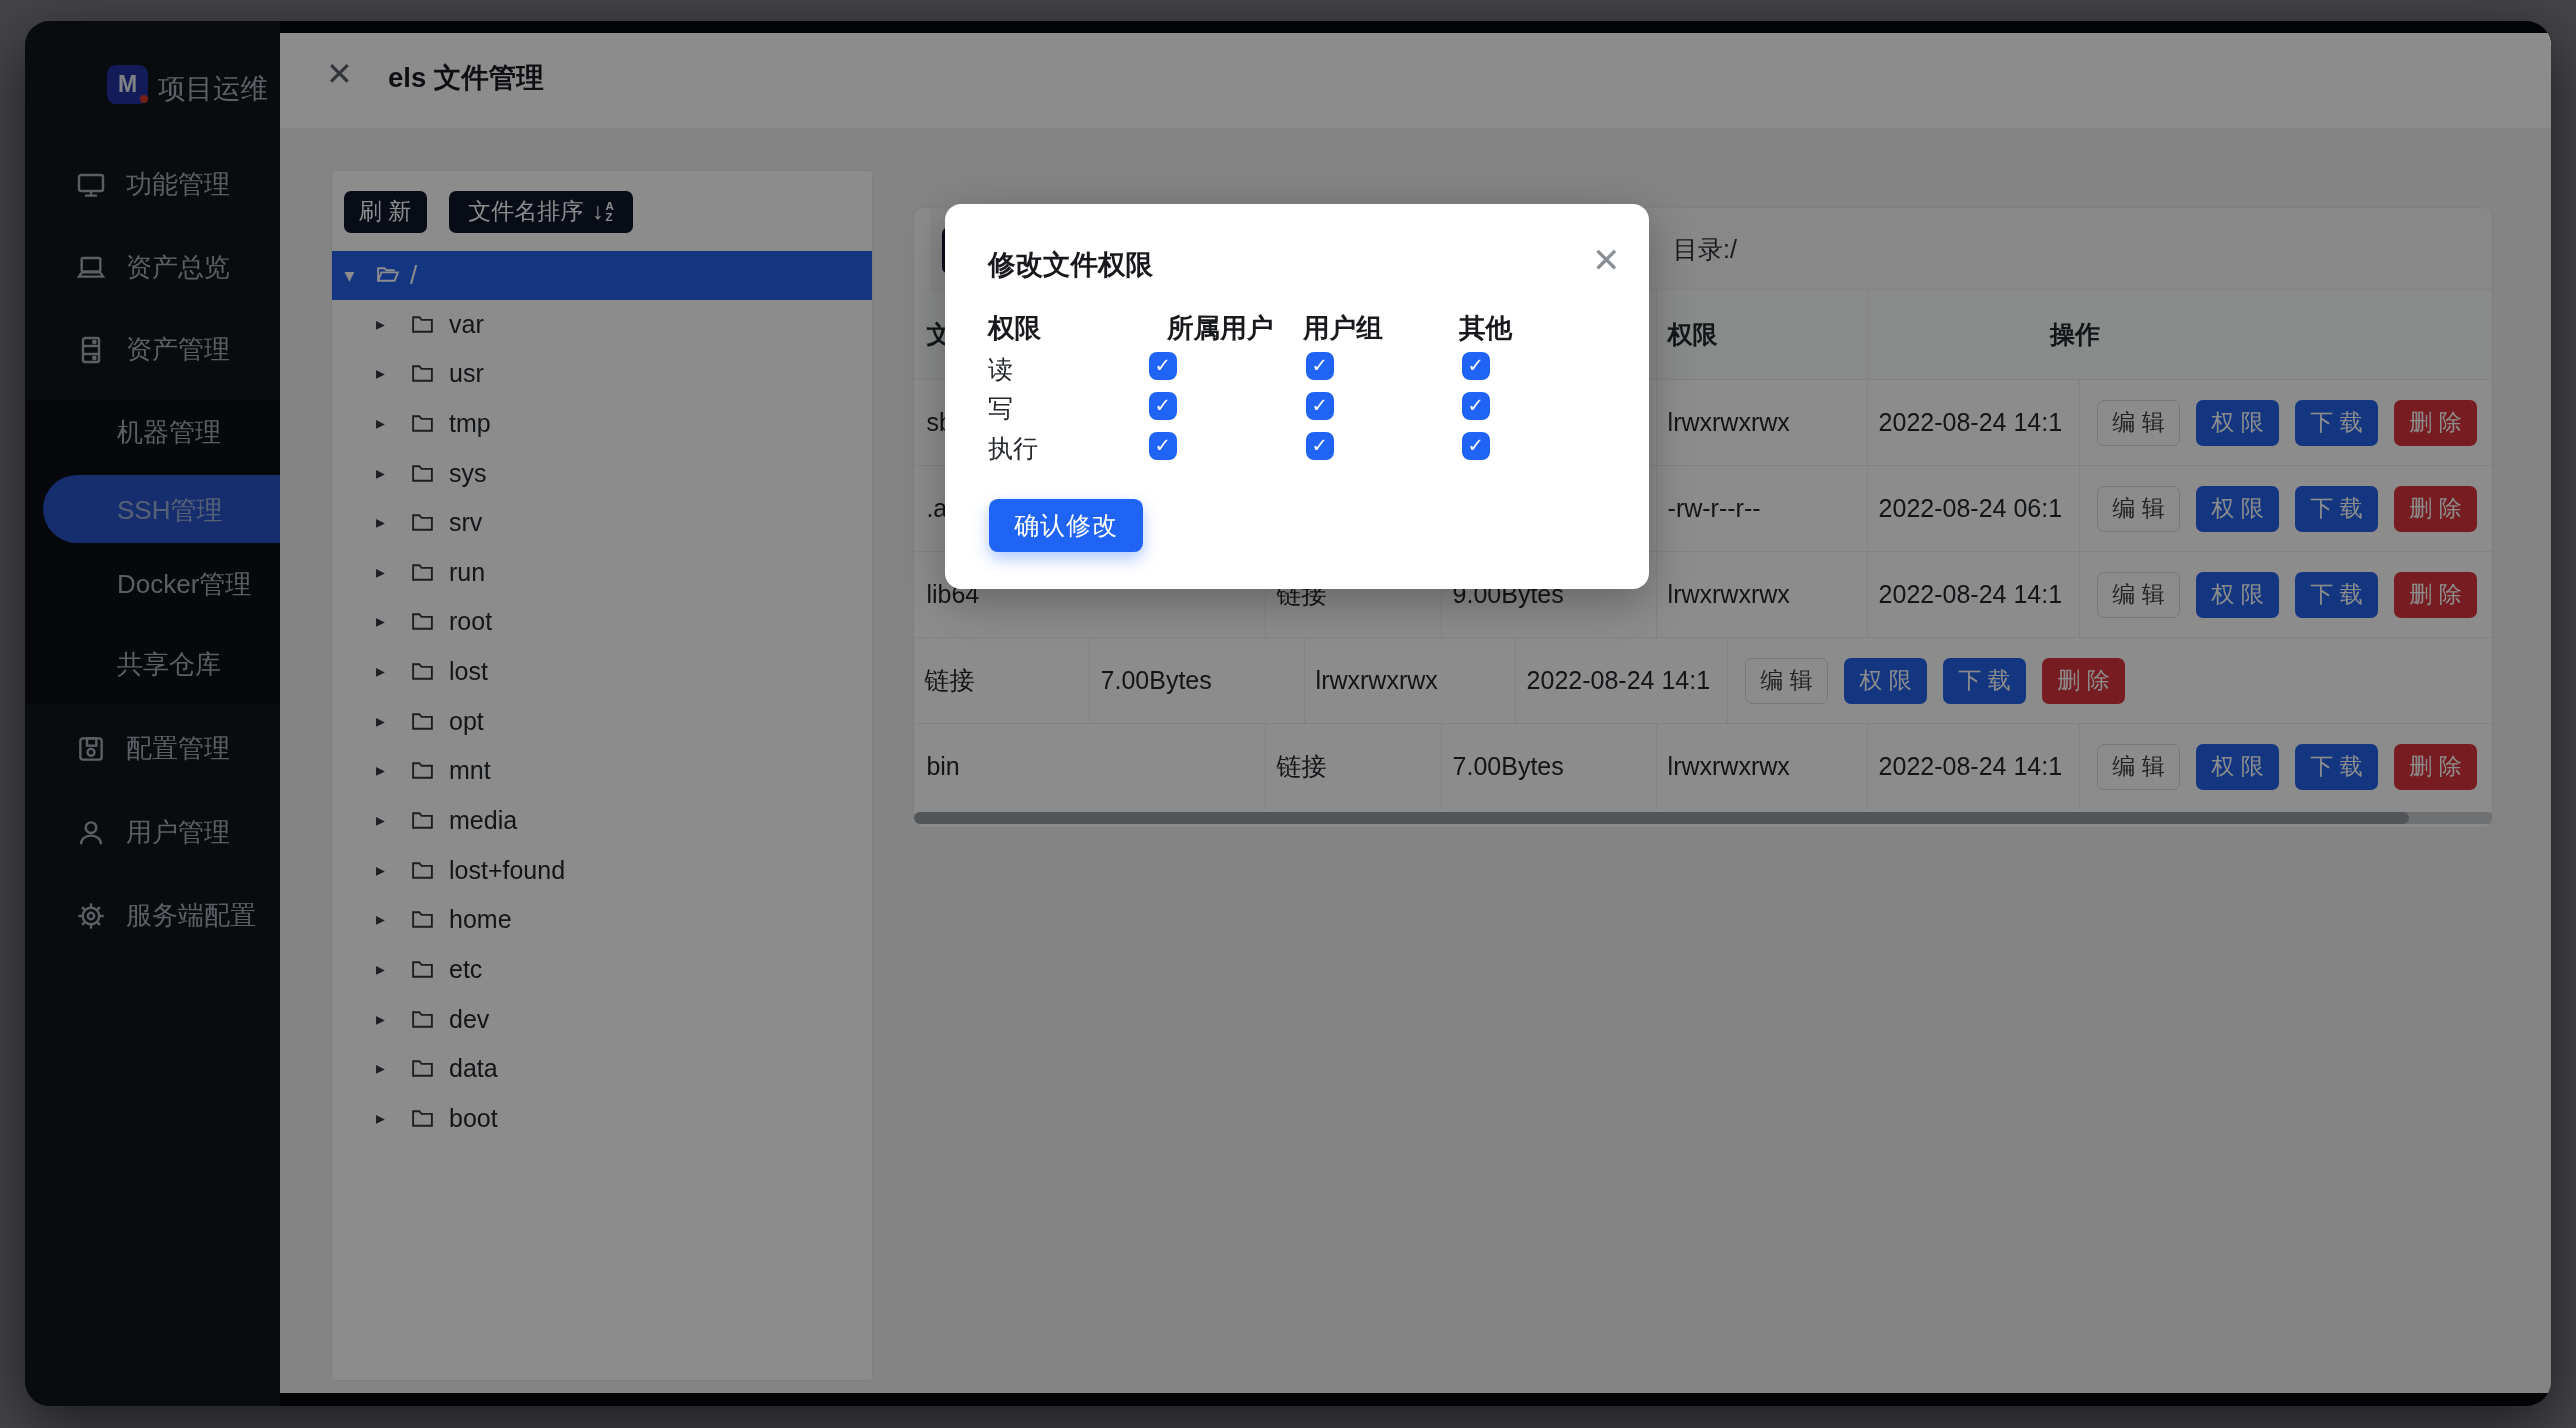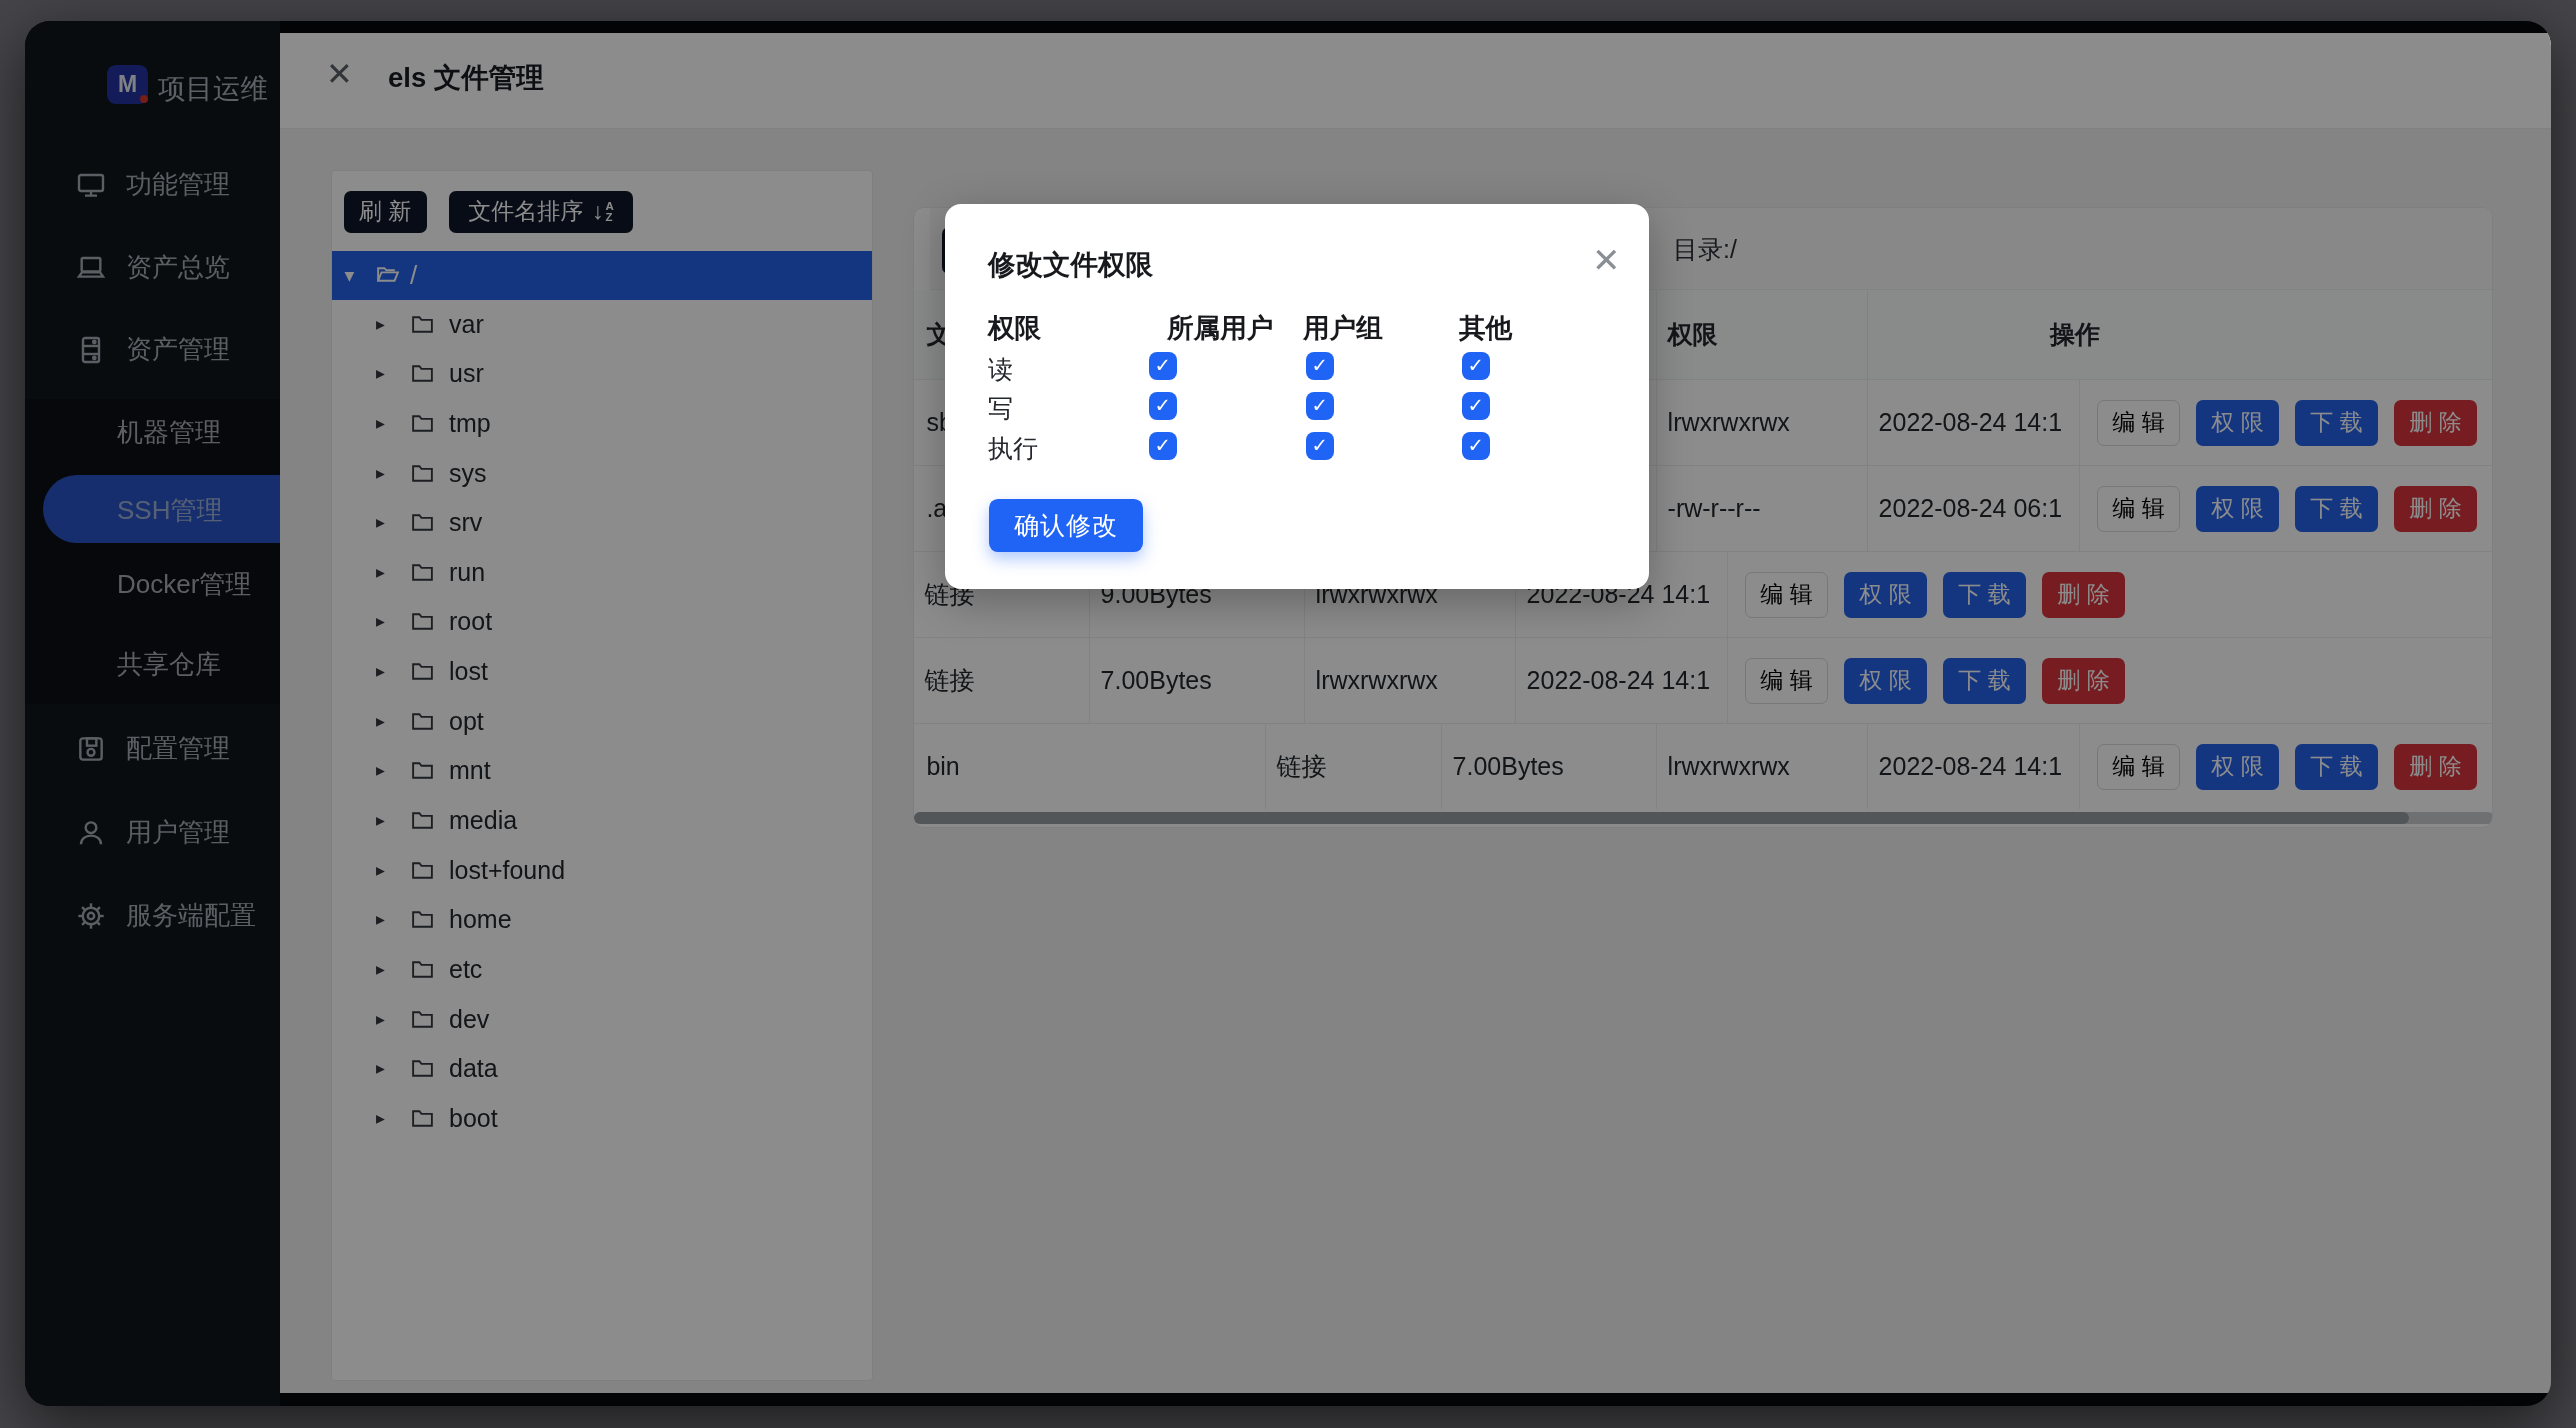--- a/index.html
+++ b/index.html
@@ -80,21 +80,21 @@
           overflow:hidden; white-space:nowrap; }
   .cell:last-child { border-right:none; }
   .c-name { width:352px; padding-left:12.4px; }
   .c-type { width:176px; padding-left:10.6px; }
   .c-size { width:215px; padding-left:10.6px; }
   .c-perm { width:211px; padding-left:10.6px; }
   .c-time { width:212px; padding-left:10.6px; }
   .c-act  { width:414px; justify-content:center; gap:16px; }
   .abtn { width:83px; height:46px; border-radius:7px; font-size:23px; display:flex;
           align-items:center; justify-content:center; cursor:pointer; white-space:nowrap; }
-  .abtn-ghost { background:#fff; border:0.9px solid #d8dadc; color:#000000; cursor:not-allowed; }
+  .abtn-ghost { background:#fff; border:0.9px solid #d8dadc; color:#404040; cursor:not-allowed; }
   .abtn-blue { background:#2563eb; color:#fff; }
   .abtn-red { background:#d9363e; color:#fff; }
   .hscroll-track { position:absolute; left:0; top:604px; width:1580px; height:11.5px;
                    background:#c9ccd0; border-radius:6.2px; }
   .hscroll-thumb { position:absolute; left:0; top:0; width:1495px; height:11.5px;
                    background:#989da3; border-radius:6.2px; cursor:grab; }
 
   
   .mask { position:absolute; inset:0; background:rgba(0,0,0,0.45); z-index:10; }
   .modal { position:absolute; left:920px; top:183px; width:704px; height:385px;
@@ -428,20 +428,21 @@
           <div class="cell c-perm">-rw-r--r--</div>
           <div class="cell c-time">2022-08-24 06:1</div>
           <div class="cell c-act">
             <div class="abtn abtn-ghost">编 辑</div>
             <div class="abtn abtn-blue">权 限</div>
             <div class="abtn abtn-blue">下 载</div>
             <div class="abtn abtn-red">删 除</div>
           </div>
         </div>
         <div class="trow" style="top:343px">
+          <div class="cell c-name">lib64</div>
           <div class="cell c-type">链接</div>
           <div class="cell c-size">9.00Bytes</div>
           <div class="cell c-perm">lrwxrwxrwx</div>
           <div class="cell c-time">2022-08-24 14:1</div>
           <div class="cell c-act">
             <div class="abtn abtn-ghost">编 辑</div>
             <div class="abtn abtn-blue">权 限</div>
             <div class="abtn abtn-blue">下 载</div>
             <div class="abtn abtn-red">删 除</div>
           </div>

